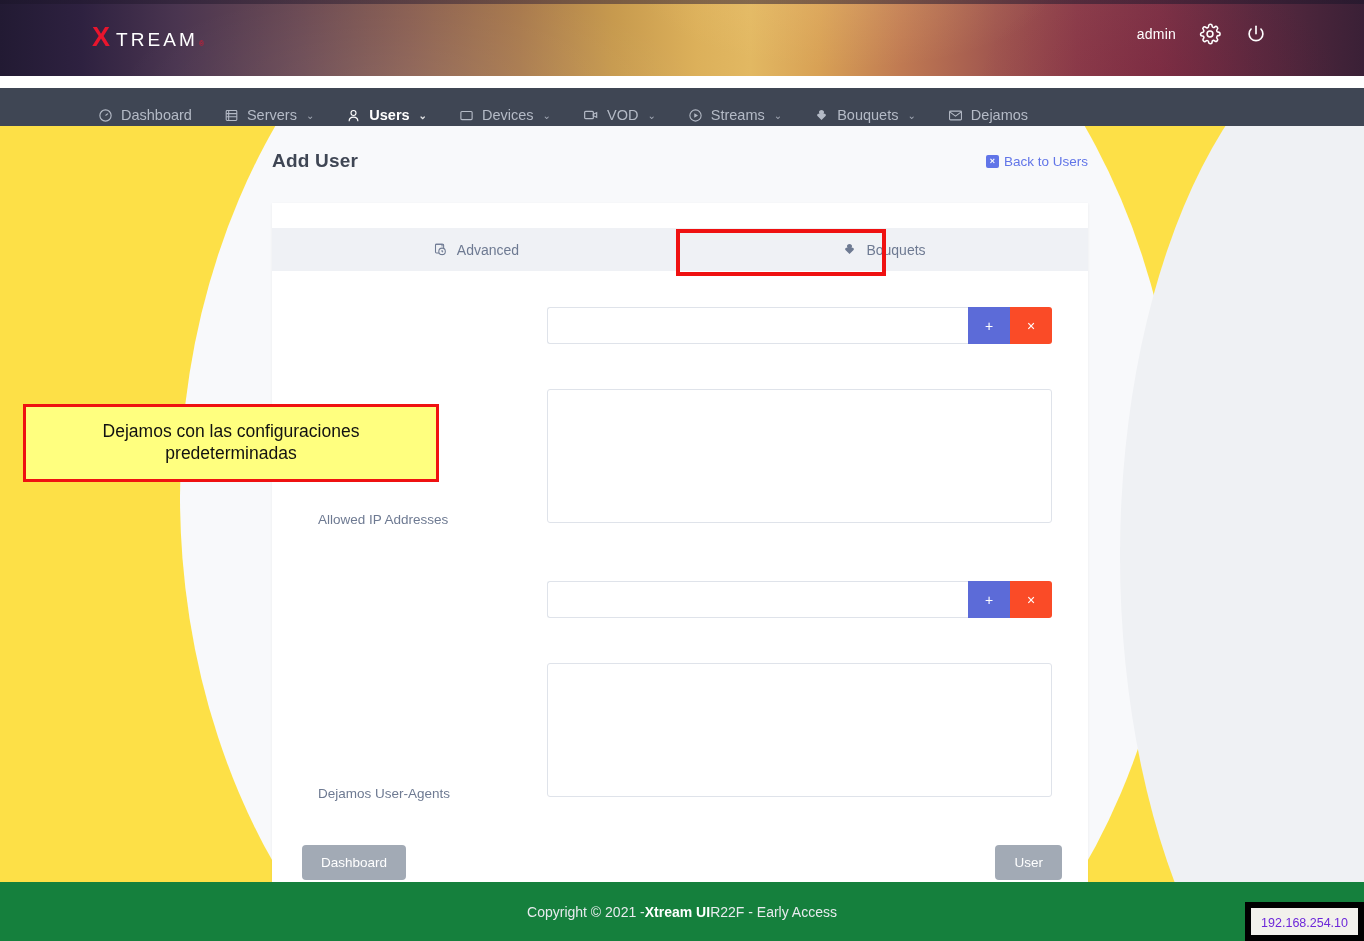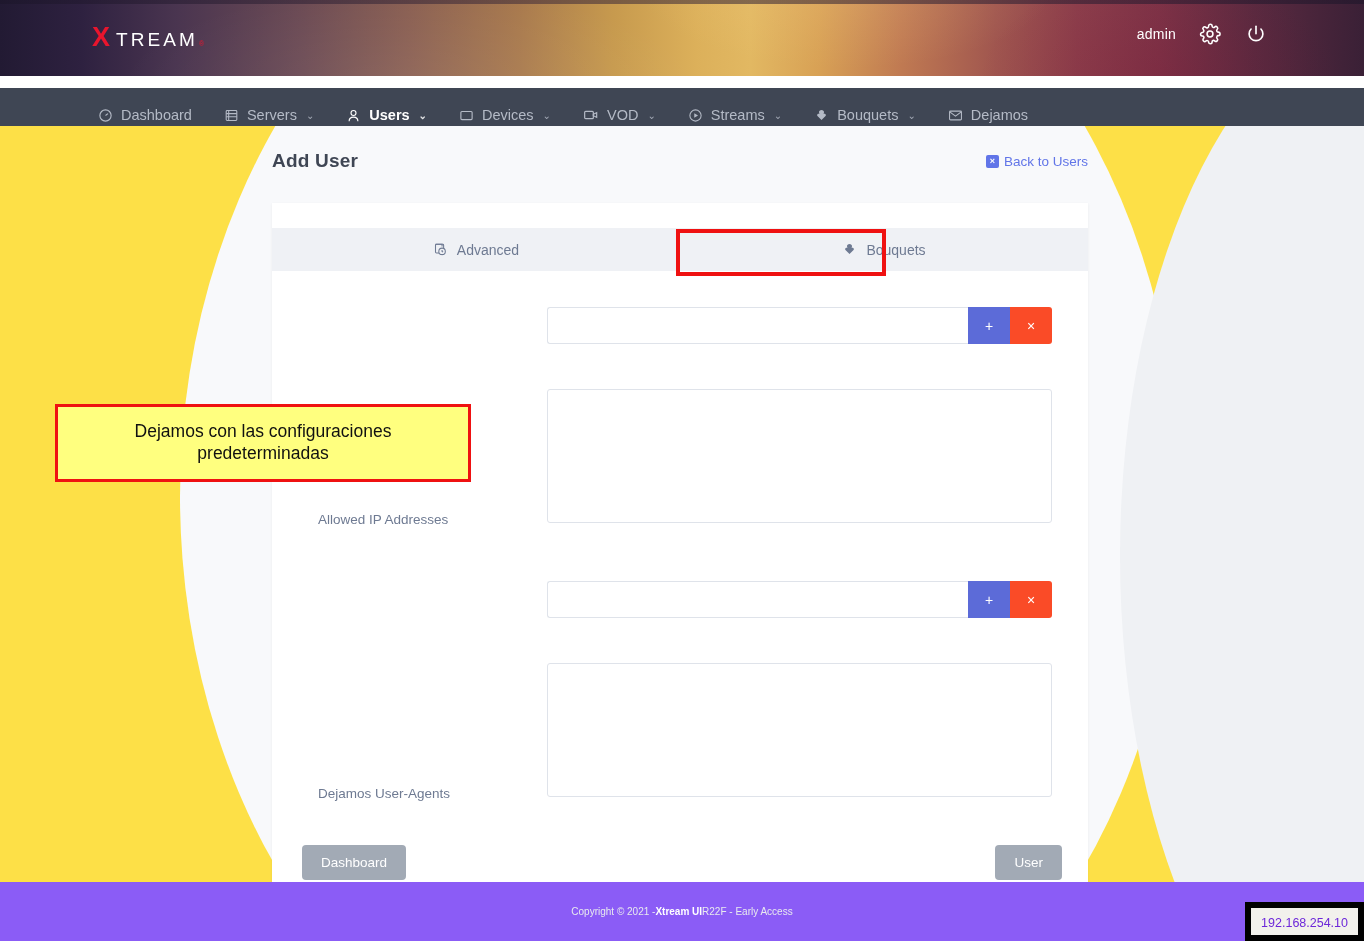--- a/index.html
+++ b/index.html
@@ -192,28 +192,27 @@
 
   
   .annot-note {
     position:absolute; left: 23px; top: 404px;
     width: 416px; height: 78px;
     background: #ffff7f; border: 3px solid #ef1111;
     display:flex; align-items:center; justify-content:center;
     text-align:center; z-index: 40;
     font-size: 17.5px; color:#111; line-height: 1.25;
     padding: 0 10px;
-    margin-left: 32px;
   }
 
   
   .site-footer {
     position:absolute; left:0; top: 882px; width: 1364px; height: 59px;
-    background: #8b5cf6; display:flex; align-items:center; justify-content:center;
-    color: #e8eaee; font-size: 10px;
+    background: #15803d; display:flex; align-items:center; justify-content:center;
+    color: #e8eaee; font-size: 14px;
   }
   .site-footer b { font-weight: 700; color:#ffffff; }
 
   .ip-chip {
     position:absolute; right: 0; bottom: 0;
     background: #f2f1ec; border: 6px solid #000000;
     padding: 8px 10px 5px 10px; font-size: 12.5px; color: #6d28d9;
     z-index: 50; font-family: "Liberation Sans", sans-serif;
   }
 </style>

